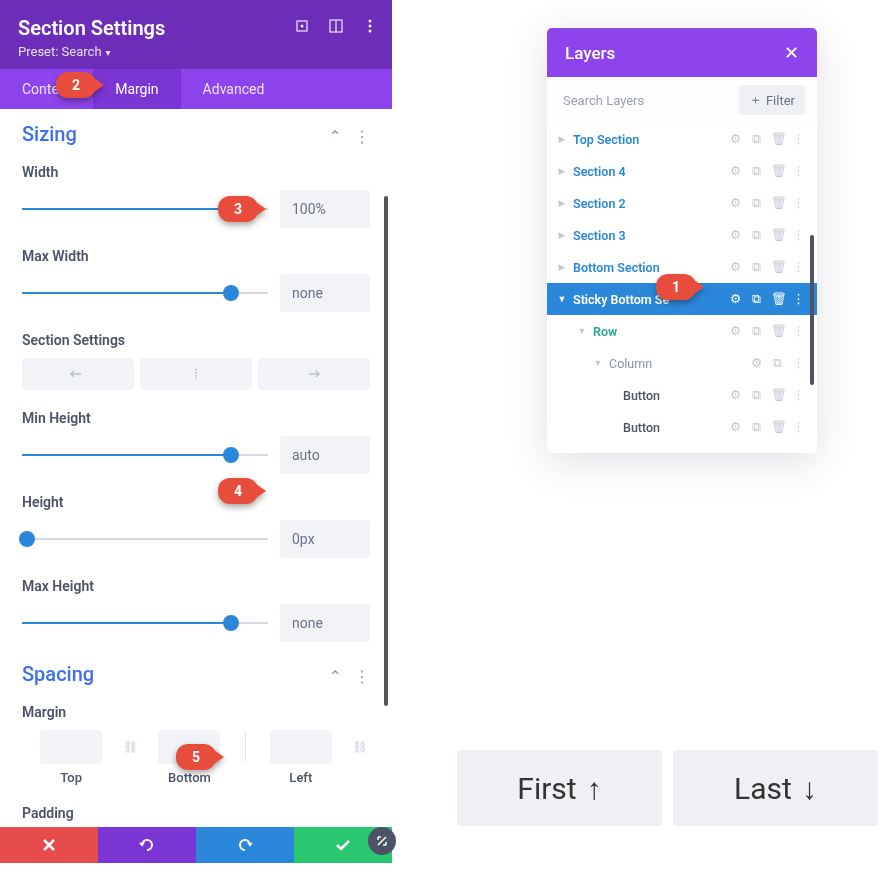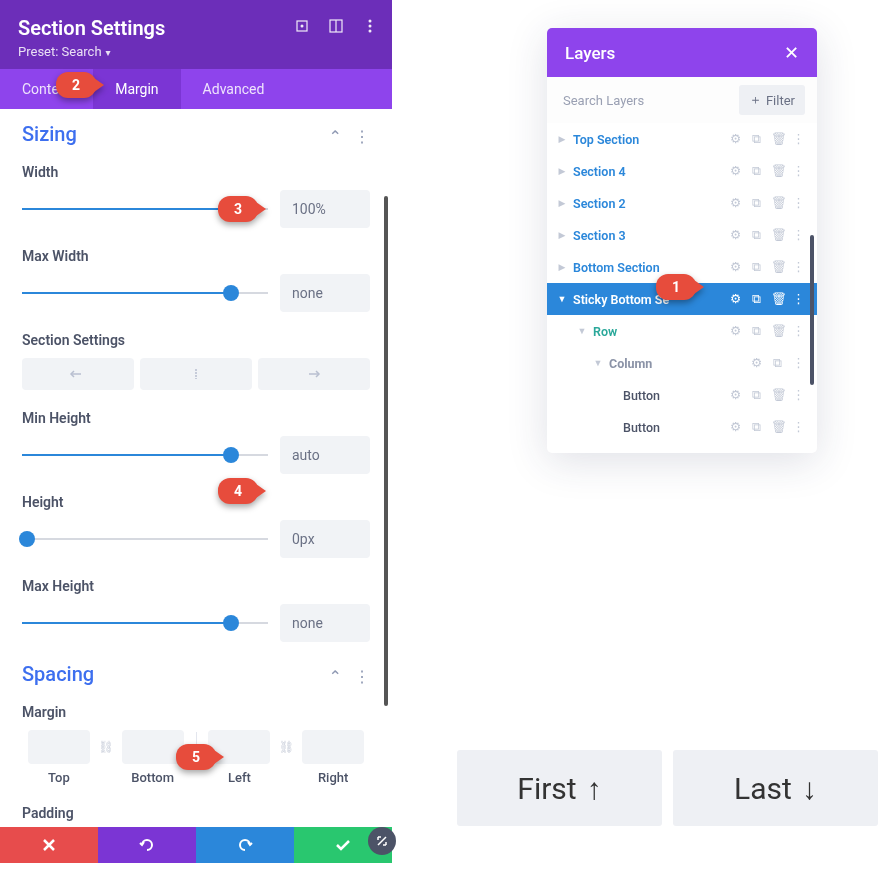--- a/index.html
+++ b/index.html
@@ -66,21 +66,21 @@
   
   .lp-toolbar { display: flex; padding: 8px 12px; gap: 8px; align-items: center; background: #fdfdfd; }
   .lp-search { flex: 1; color: #9aa0b3; font-size: 13px; padding: 6px 4px; }
   .lp-filter { background: #eef0f4; padding: 6px 10px; border-radius: 3px; color: #6b7185; font-size: 13px; cursor: pointer; display: flex; align-items: center; gap: 4px; }
   
   .lp-tree { position: relative; padding-bottom: 10px; }
   .tree-row { display: flex; align-items: center; height: 32px; font-size: 12.5px; position: relative; }
   .tree-disc { width: 14px; text-align: center; color: #c3c9d6; cursor: pointer; font-size: 9px; }
   .tree-label { flex: 1; color: #2b87da; font-weight: 600; padding-left: 4px; cursor: pointer; }
   .tree-label.teal { color: #2aa89a; }
-  .tree-label.gray { color: #8b93a7; font-weight: 700; }
+  .tree-label.gray { color: #8b93a7; font-weight: 400; }
   .tree-label.dark { color: #4c5367; font-weight: 500; }
   .tree-actions { display: flex; gap: 8px; padding-right: 12px; color: #c3c9d6; }
   .ta { cursor: pointer; width: 13px; text-align: center; }
   .tree-row.selected { background: #2b87da; }
   .tree-row.selected .tree-label { color: #fff; }
   .tree-row.selected .tree-actions { color: #fff; }
   .tree-row.selected .tree-disc { color: #fff; }
   .lp-scrollbar { position: absolute; right: 3px; top: 112px; width: 4px; height: 150px; background: #4c5367; border-radius: 2px; }
   
   
@@ -239,24 +239,20 @@
         <div class="boxcol">
             <div class="boxinput"></div>
             <div class="boxlabel">Bottom</div>
           </div>
         <div class="vdiv"></div>
         <div class="boxcol">
             <div class="boxinput"></div>
             <div class="boxlabel">Left</div>
           </div>
         <div class="linkicon">⛓</div>
-        <div class="boxcol">
-            <div class="boxinput"></div>
-            <div class="boxlabel">Right</div>
-          </div>
       </div>
     </div>
 
     <div class="field">
       <div class="field-label">Padding</div>
 
     </div>
   </div>
 
   <div class="scroll-indicator"></div>

